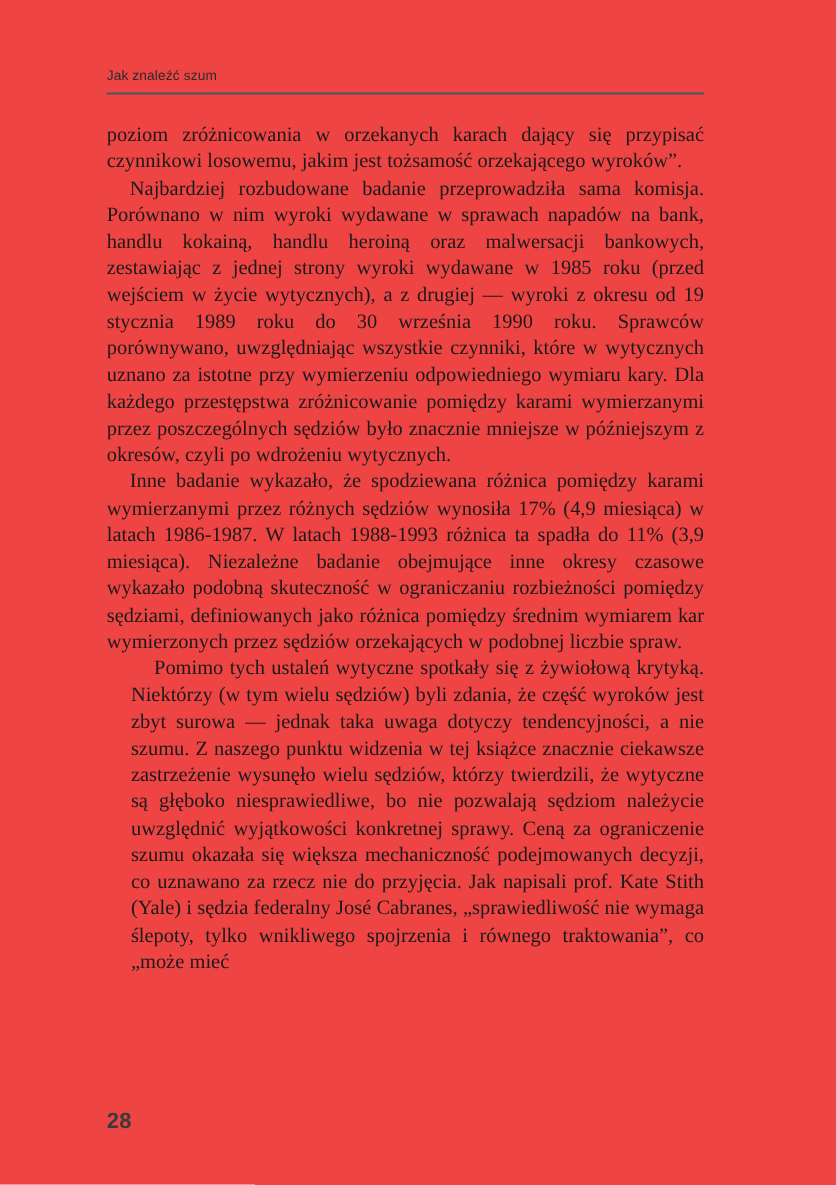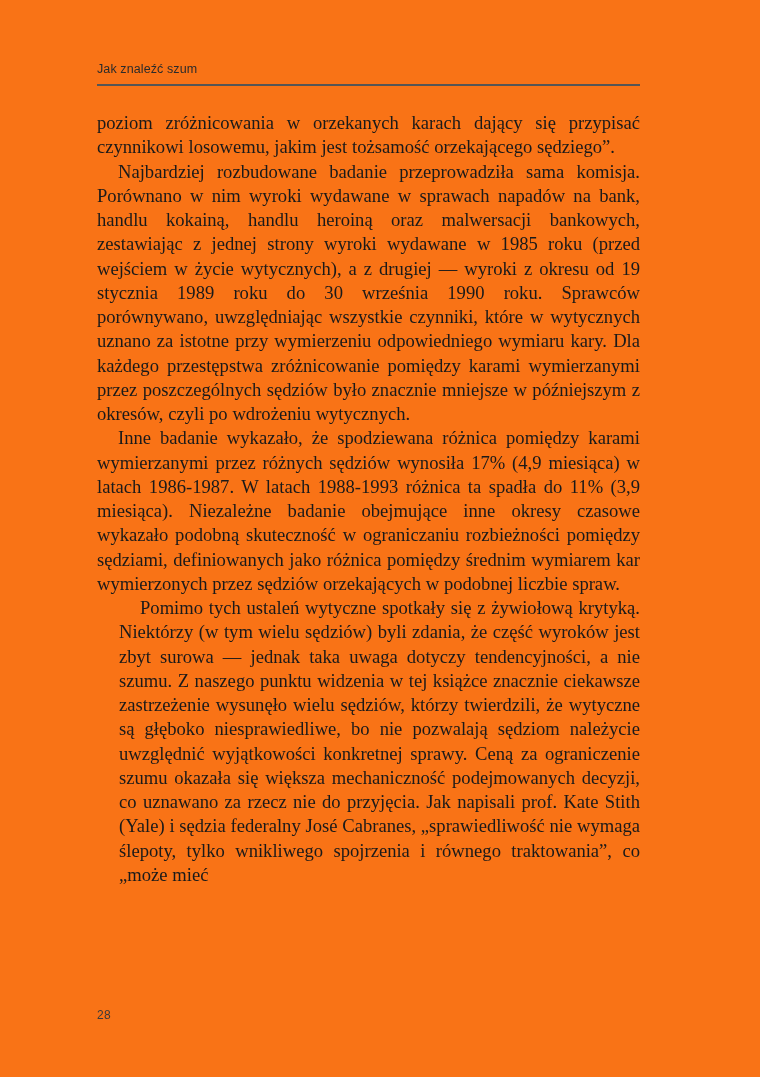--- a/index.html
+++ b/index.html
@@ -10,21 +10,21 @@
   }
   body {
     font-family: "Liberation Serif", "DejaVu Serif", serif;
     color: #1a1a1a;
   }
   .page {
     position: relative;
     width: 760px;
     height: 1077px;
     margin: 0 auto;
-    background: #f97316;
+    background: #ef4444;
     overflow: hidden;
     box-sizing: border-box;
   }
 
   
   .running-head {
     position: absolute;
     left: 97px;
     top: 62px;
     width: 543px;
@@ -67,37 +67,38 @@
   }
   
   .para.continues { text-align-last: left; margin-left: 22px; }
 
   
   .folio {
     position: absolute;
     left: 97px;
     top: 1008px;
     font-family: "Liberation Sans", "DejaVu Sans", sans-serif;
-    font-size: 12px;
+    font-size: 20px;
     color: #3a3a3a;
     letter-spacing: 0.3px;
+    font-weight: bold;
   }
 </style>
 </head>
 <body>
 
 <div class="page">
 
   <div class="running-head">
     <div class="running-head-title">Jak znaleźć szum</div>
     <div class="running-head-rule"></div>
   </div>
 
   <div class="text-block">
-    <p class="para">poziom zróżnicowania w orzekanych karach dający się przypisać czynnikowi losowemu, jakim jest tożsamość orzekającego sędziego”.</p>
+    <p class="para">poziom zróżnicowania w orzekanych karach dający się przypisać czynnikowi losowemu, jakim jest tożsamość orzekającego wyroków”.</p>
     <p class="para indented">Najbardziej rozbudowane badanie przeprowadziła sama komisja. Porównano w nim wyroki wydawane w sprawach napadów na bank, handlu kokainą, handlu heroiną oraz malwersacji bankowych, zestawiając z jednej strony wyroki wydawane w 1985 roku (przed wejściem w życie wytycznych), a z drugiej — wyroki z okresu od 19 stycznia 1989 roku do 30 września 1990 roku. Sprawców porównywano, uwzględniając wszystkie czynniki, które w wytycznych uznano za istotne przy wymierzeniu odpowiedniego wymiaru kary. Dla każdego przestępstwa zróżnicowanie pomiędzy karami wymierzanymi przez poszczególnych sędziów było znacznie mniejsze w późniejszym z okresów, czyli po wdrożeniu wytycznych.</p>
     <p class="para indented">Inne badanie wykazało, że spodziewana różnica pomiędzy karami wymierzanymi przez różnych sędziów wynosiła 17% (4,9 miesiąca) w latach 1986-1987. W latach 1988-1993 różnica ta spadła do 11% (3,9 miesiąca). Niezależne badanie obejmujące inne okresy czasowe wykazało podobną skuteczność w ograniczaniu rozbieżności pomiędzy sędziami, definiowanych jako różnica pomiędzy średnim wymiarem kar wymierzonych przez sędziów orzekających w podobnej liczbie spraw.</p>
     <p class="para indented continues">Pomimo tych ustaleń wytyczne spotkały się z żywiołową krytyką. Niektórzy (w tym wielu sędziów) byli zdania, że część wyroków jest zbyt surowa — jednak taka uwaga dotyczy tendencyjności, a nie szumu. Z naszego punktu widzenia w tej książce znacznie ciekawsze zastrzeżenie wysunęło wielu sędziów, którzy twierdzili, że wytyczne są głęboko niesprawiedliwe, bo nie pozwalają sędziom należycie uwzględnić wyjątkowości konkretnej sprawy. Ceną za ograniczenie szumu okazała się większa mechaniczność podejmowanych decyzji, co uznawano za rzecz nie do przyjęcia. Jak napisali prof. Kate Stith (Yale) i sędzia federalny José Cabranes, „sprawiedliwość nie wymaga ślepoty, tylko wnikliwego spojrzenia i równego traktowania”, co „może mieć</p>
   </div>
 
   <div class="folio">28</div>
 
 </div>
 
 </body></html>

